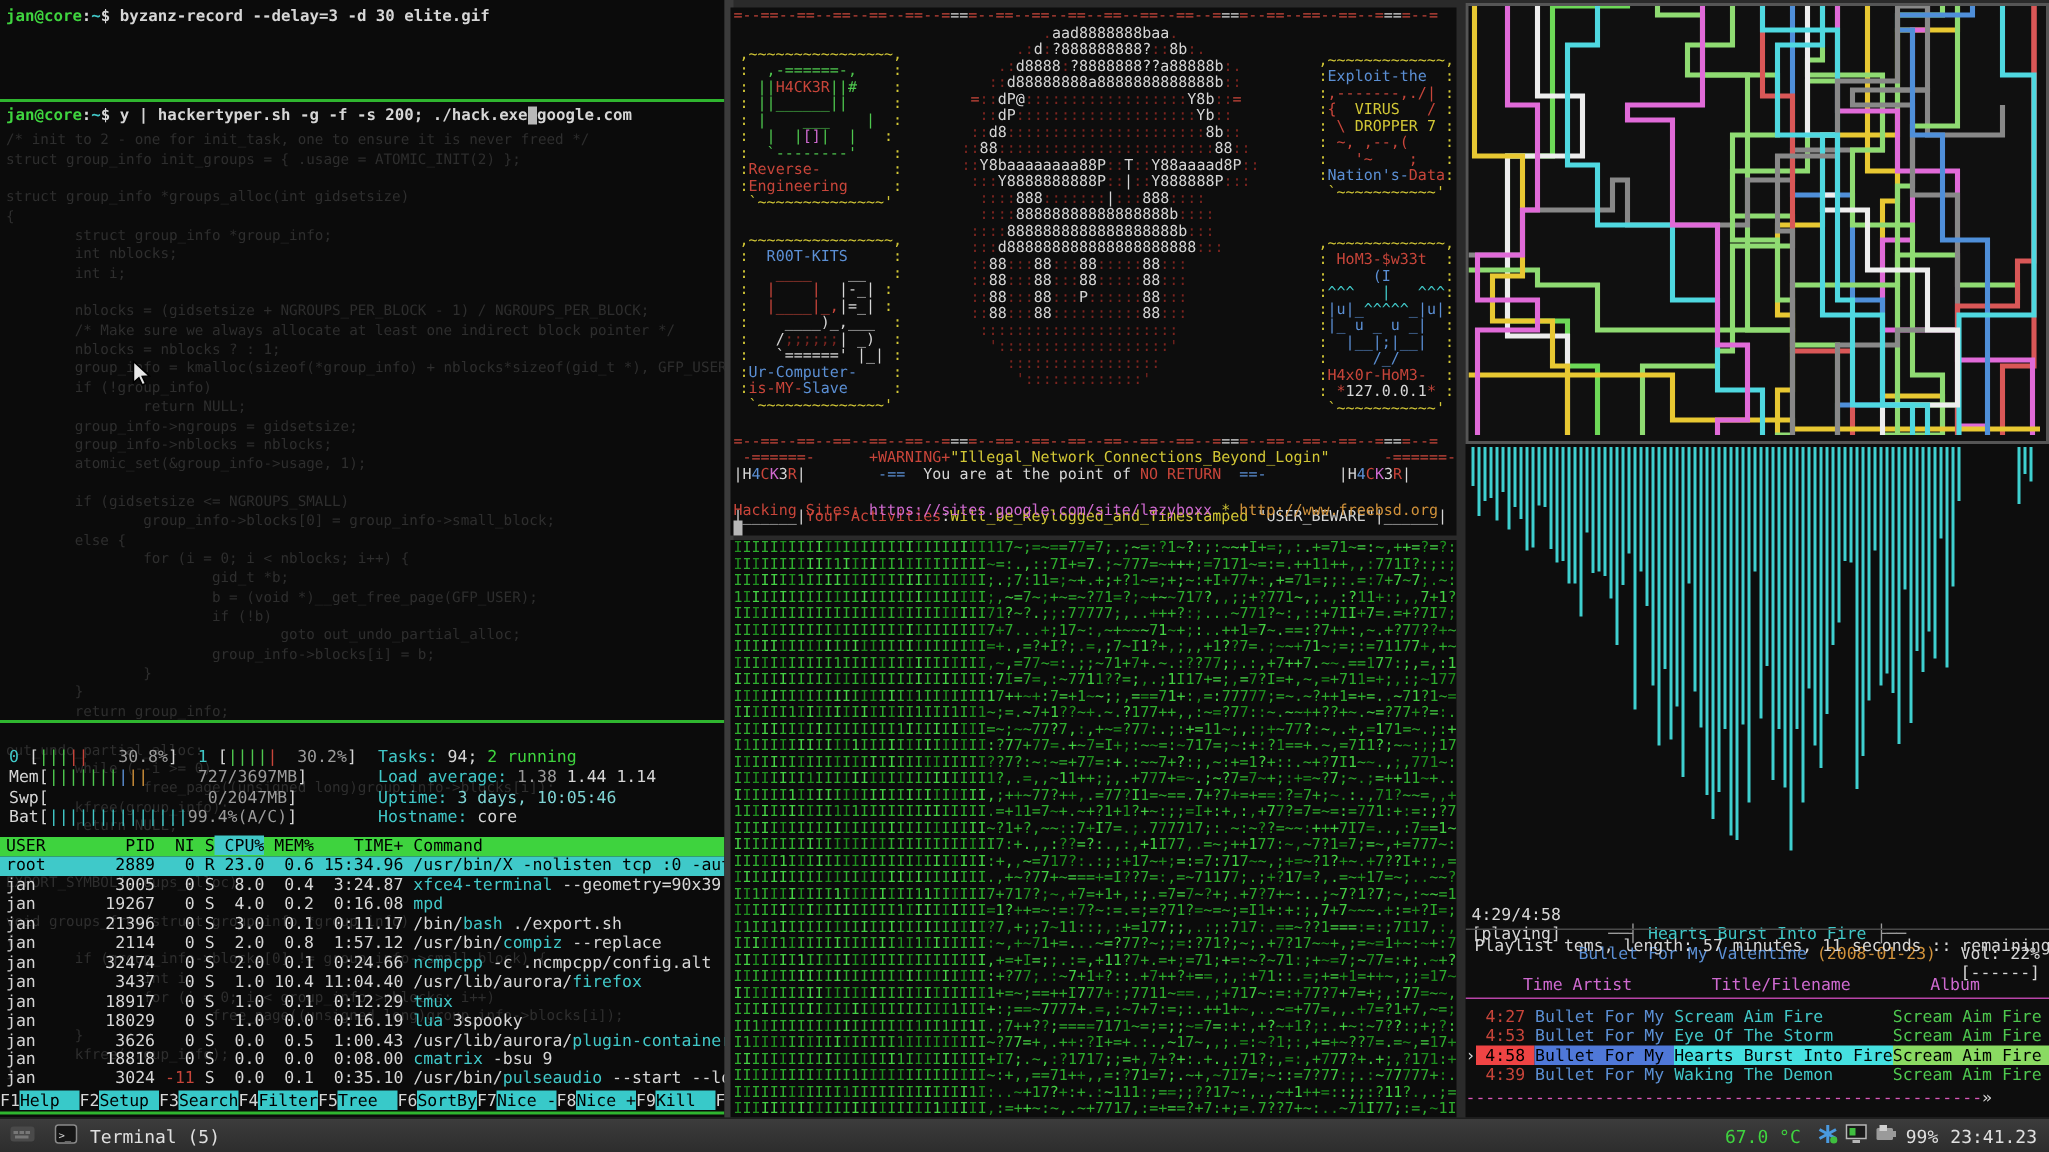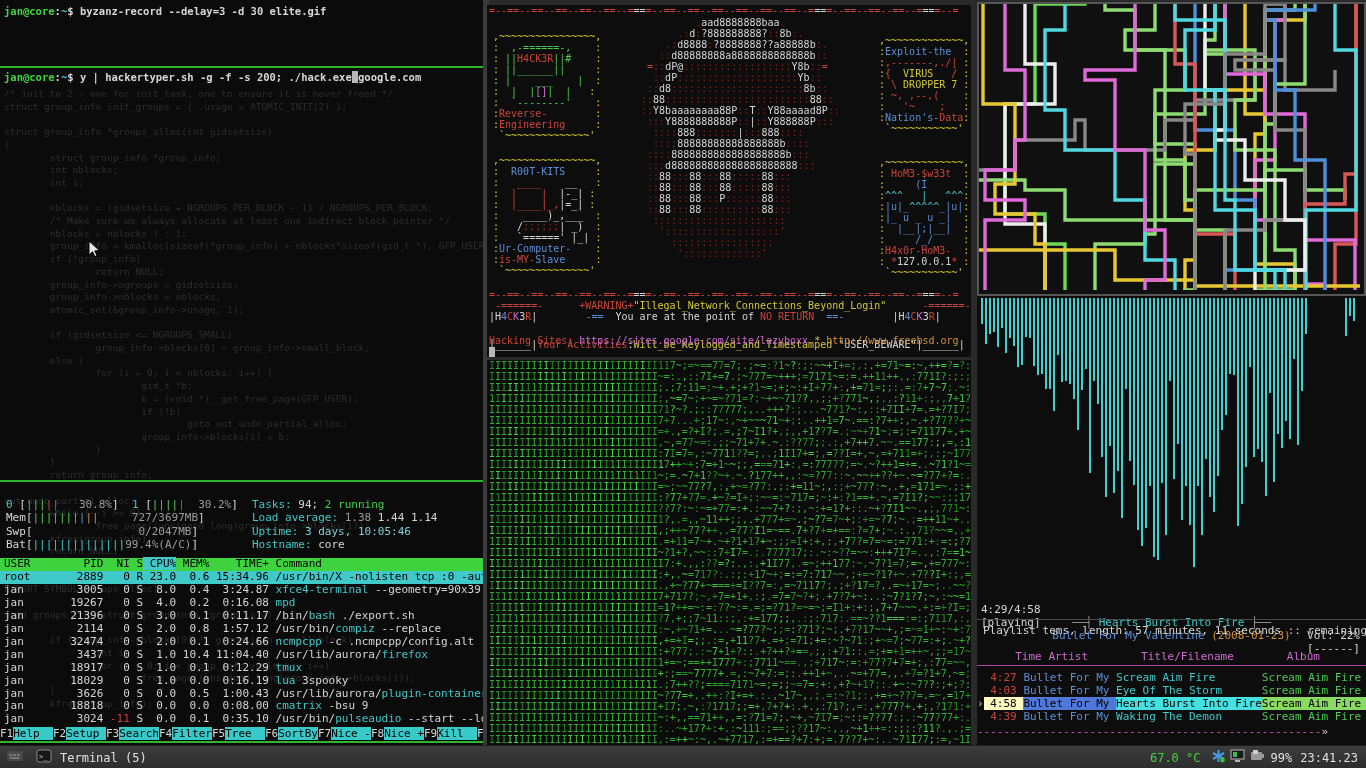--- a/index.html
+++ b/index.html
@@ -50,21 +50,21 @@
   #win-pipes{left:977px;top:2px;width:385px;height:290px;background:#101010;border:2px solid #555;}
 
   
   #win-player{left:977px;top:296px;width:389px;height:449px;background:#0d0d0d;font-size:11px;line-height:13px;color:#d6d6d6;}
   #vis{position:absolute;left:0;top:0;width:389px;height:290px;}
   #vis .bar{position:absolute;width:2px;background:#3fd0d0;top:2px;}
   .pl-line{position:absolute;width:389px;white-space:pre;}
   .hr{position:absolute;left:0;width:389px;height:1px;background:#4a4a4a;}
   .hr-pink{background:#b845a8;}
   #pl-phead{color:#cf6ad0;padding-left:25px;}
-  .bg-red{background:#fef9c3;color:#000}
+  .bg-red{background:#ef4444;color:#000}
   .bg-blue{background:#4f78d8;color:#000}
   .bg-cyan{background:#45e0e0;color:#000}
   .bg-green{background:#8ada62;color:#000}
 
   
   #taskbar{position:absolute;left:0;top:745px;width:1366px;height:23px;
     background:linear-gradient(#3c3c3c,#2c2c2c);border-top:1px solid #1e1e1e;
     display:flex;align-items:center;font-size:12px;color:#e0e0e0;}
   #taskbar .sp{flex:1}
   .tray-ico{display:inline-block;margin:0 2px;}
@@ -313,21 +313,21 @@
       <span id="pl-artist" class="abs" style="left:0;width:389px;text-align:center"><span class="c-blue">Bullet For My Valentine </span><span class="c-orange">(2008-01-23)</span></span>
       <span class="abs" style="right:6px">[------]</span>
     </div>
     <div class="hr" style="top:323px"></div>
     <div class="pl-line" style="top:328px;left:6px">Playlist tems, length: 57 minutes, 11 seconds :: remaining: 4</div>
 
     <pre class="pl-line" id="pl-phead" style="top:354px"><span class="c-white">  </span><span class="c-magenta">Time</span><span class="c-white"> </span><span class="c-magenta">Artist       </span><span class="c-white"> </span><span class="c-magenta">Title/Filename        </span><span class="c-magenta">Album</span></pre>
     <div class="hr hr-pink" style="top:369px"></div>
     <div id="pl-rows" class="abs" style="top:375px;left:0;width:389px">
         <pre class="pl-line" style="position: relative;"><span class="c-white">  </span><span class="c-red">4:27</span><span class="c-white"> </span><span class="c-blue">Bullet For My</span><span class="c-white"> </span><span class="c-cyan">Scream Aim Fire       </span><span class="c-green">Scream Aim Fire</span></pre>
-        <pre class="pl-line" style="position: relative;"><span class="c-white">  </span><span class="c-red">4:03</span><span class="c-white"> </span><span class="c-blue">Bullet For My</span><span class="c-white"> </span><span class="c-cyan">Eye Of The Storm      </span><span class="c-green">Scream Aim Fire</span></pre>
+        <pre class="pl-line" style="position: relative;"><span class="c-white">  </span><span class="c-red">4:53</span><span class="c-white"> </span><span class="c-blue">Bullet For My</span><span class="c-white"> </span><span class="c-cyan">Eye Of The Storm      </span><span class="c-green">Scream Aim Fire</span></pre>
         <pre class="pl-line" style="position: relative;"><span class="c-white">›</span><span class="bg-red"> 4:58 </span><span class="bg-blue">Bullet For My </span><span class="bg-cyan">Hearts Burst Into Fire</span><span class="bg-green">Scream Aim Fire </span></pre>
         <pre class="pl-line" style="position: relative;"><span class="c-white">  </span><span class="c-red">4:39</span><span class="c-white"> </span><span class="c-blue">Bullet For My</span><span class="c-white"> </span><span class="c-cyan">Waking The Demon      </span><span class="c-green">Scream Aim Fire</span></pre>
       </div>
     <pre class="pl-line" id="pl-dashed" style="top:429px"><span class="c-pink">----------------------------------------------------</span><span class="c-white">»</span></pre>
   </div>
 
   <div id="taskbar">
     <span class="tray-ico" style="margin-left:6px">
       <svg width="18" height="14">
           <rect x="1" y="2" width="16" height="10" rx="2" fill="#4a4a4a"></rect>

